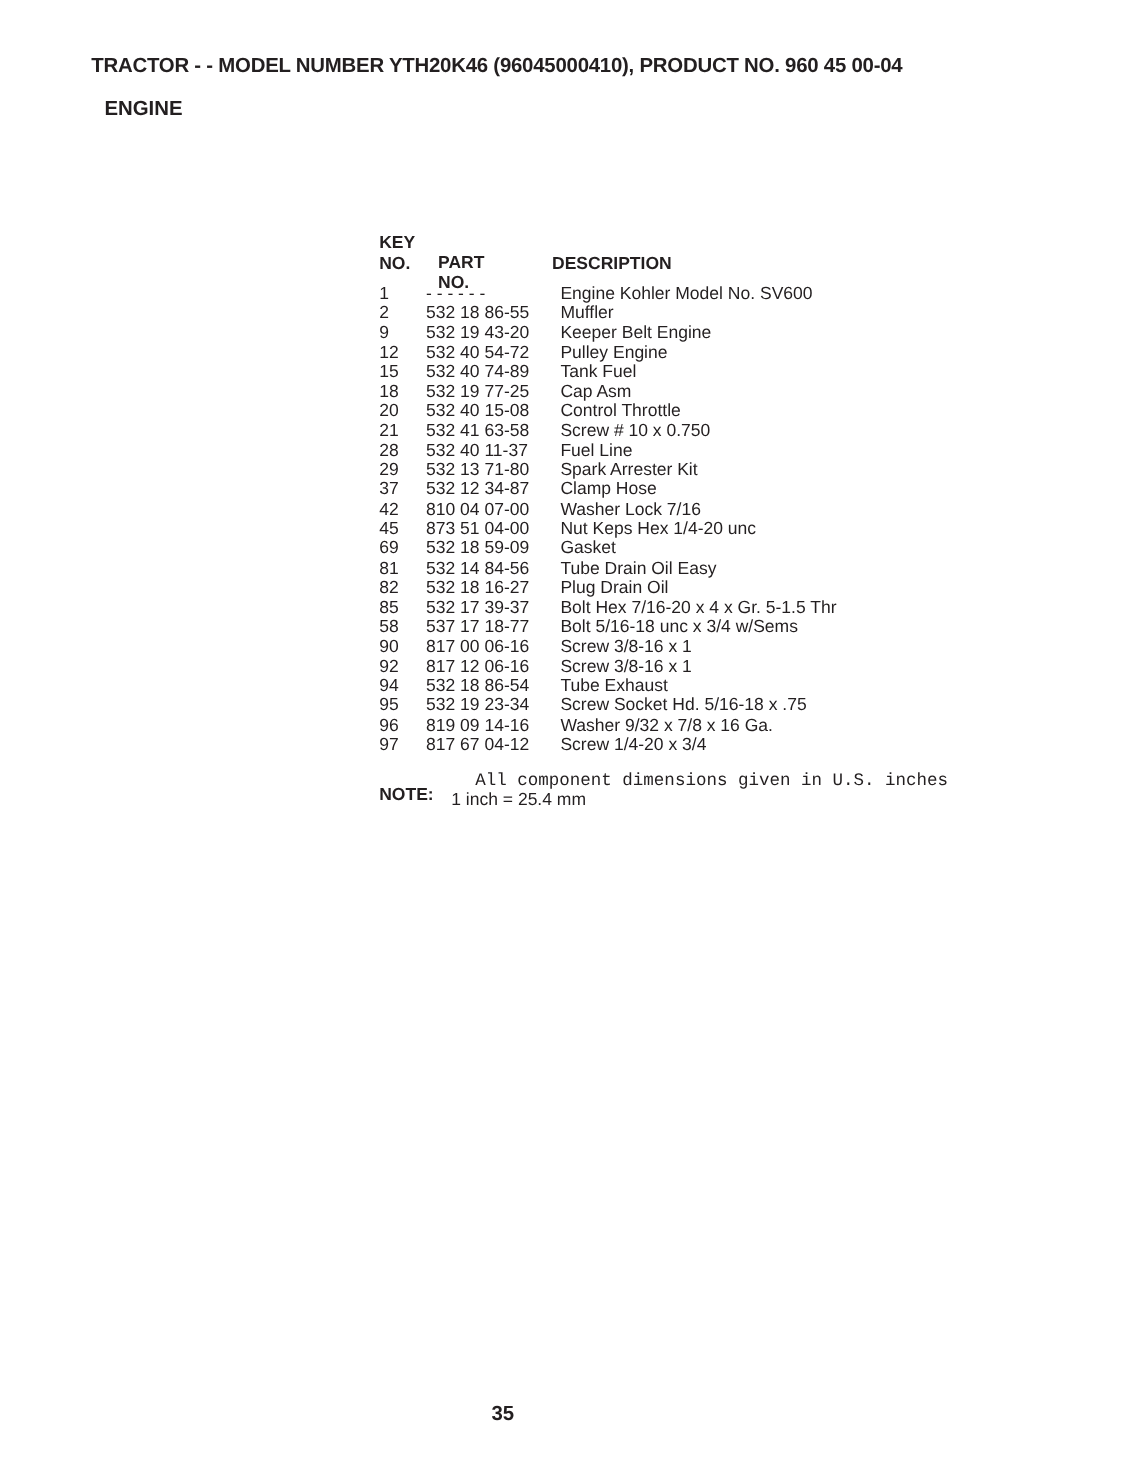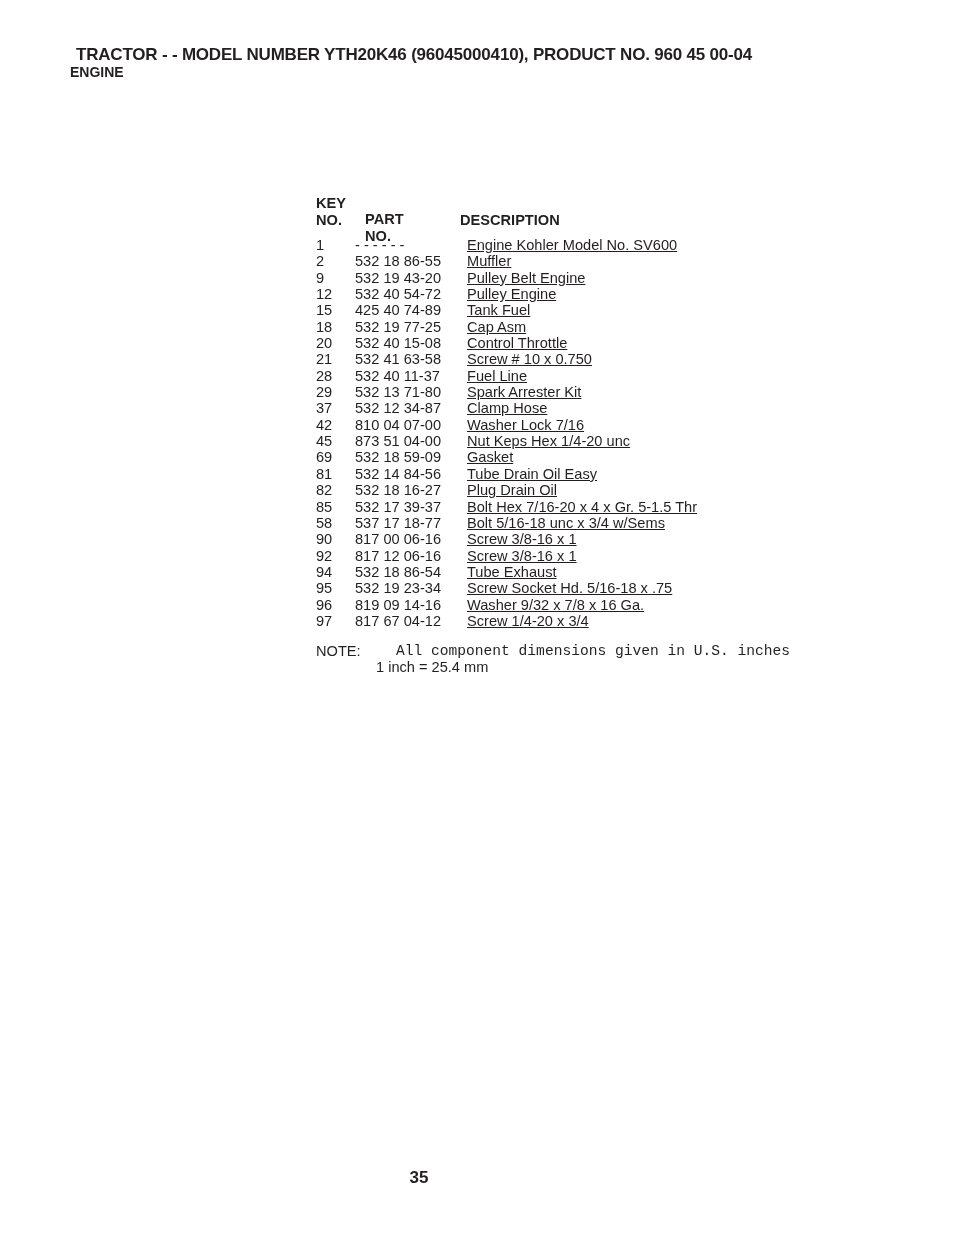--- a/index.html
+++ b/index.html
@@ -8,37 +8,37 @@
     font-family: "Liberation Sans", "DejaVu Sans", sans-serif;
     color: #231f20;
   }
   .title {
     position: absolute; left: 70px; top: 39px;
     font-size: 17px; font-weight: bold; letter-spacing: -0.2px;
     white-space: nowrap; margin: 6px;
   }
   .subtitle {
     position: absolute; left: 70px; top: 64px;
-    font-size: 14px; font-weight: bold; margin: 0;
+    font-size: 17px; font-weight: bold; margin: 17px;
   }
   .parts {
     position: absolute; left: 316px; top: 195px;
     font-size: 14.6px;
   }
   .hdr { position: relative; height: 42px; font-weight: bold; line-height: 17px; }
   .hdr .k { position: absolute; left: 0; top: 0; }
   .hdr .p { position: absolute; left: 49px; top: 16px; }
   .hdr .d { position: absolute; left: 144px; top: 17px; }
   .rows { position: relative; }
   .row { position: relative; height: 16.35px; line-height: 16.35px; white-space: nowrap; }
   .row .k { position: absolute; left: 0; }
   .row .p { position: absolute; left: 39px; }
-  .row .d { position: absolute; left: 151px; text-decoration: underline; }
+  .row .d { position: absolute; left: 151px; }
   .note { position: relative; margin-top: 14px; line-height: 16px; }
-  .note .lbl { font-weight: normal; position: absolute; left: 0; top: 0; }
+  .note .lbl { font-weight: bold; position: absolute; left: 0; top: 12px; }
   .note .l1 { position: absolute; left: 80px; top: 0; white-space: nowrap; font-family: Liberation Mono, monospace; }
   .note .l2 { position: absolute; left: 60px; top: 16px; white-space: nowrap; }
   .page-num {
     position: absolute; left: 0; width: 838px; top: 1168px;
     text-align: center; font-weight: bold; font-size: 17px;
   }
 </style>
 </head>
 <body>
 
@@ -65,30 +65,30 @@
         <span class="d">Engine Kohler Model No. SV600</span>
       </div>
       <div class="row">
         <span class="k">2</span>
         <span class="p">532 18 86-55</span>
         <span class="d">Muffler</span>
       </div>
       <div class="row">
         <span class="k">9</span>
         <span class="p">532 19 43-20</span>
-        <span class="d">Pulley Belt Engine</span>
+        <span class="d">Keeper Belt Engine</span>
       </div>
       <div class="row">
         <span class="k">12</span>
         <span class="p">532 40 54-72</span>
         <span class="d">Pulley Engine</span>
       </div>
       <div class="row">
         <span class="k">15</span>
-        <span class="p">425 40 74-89</span>
+        <span class="p">532 40 74-89</span>
         <span class="d">Tank Fuel</span>
       </div>
       <div class="row">
         <span class="k">18</span>
         <span class="p">532 19 77-25</span>
         <span class="d">Cap Asm</span>
       </div>
       <div class="row">
         <span class="k">20</span>
         <span class="p">532 40 15-08</span>

